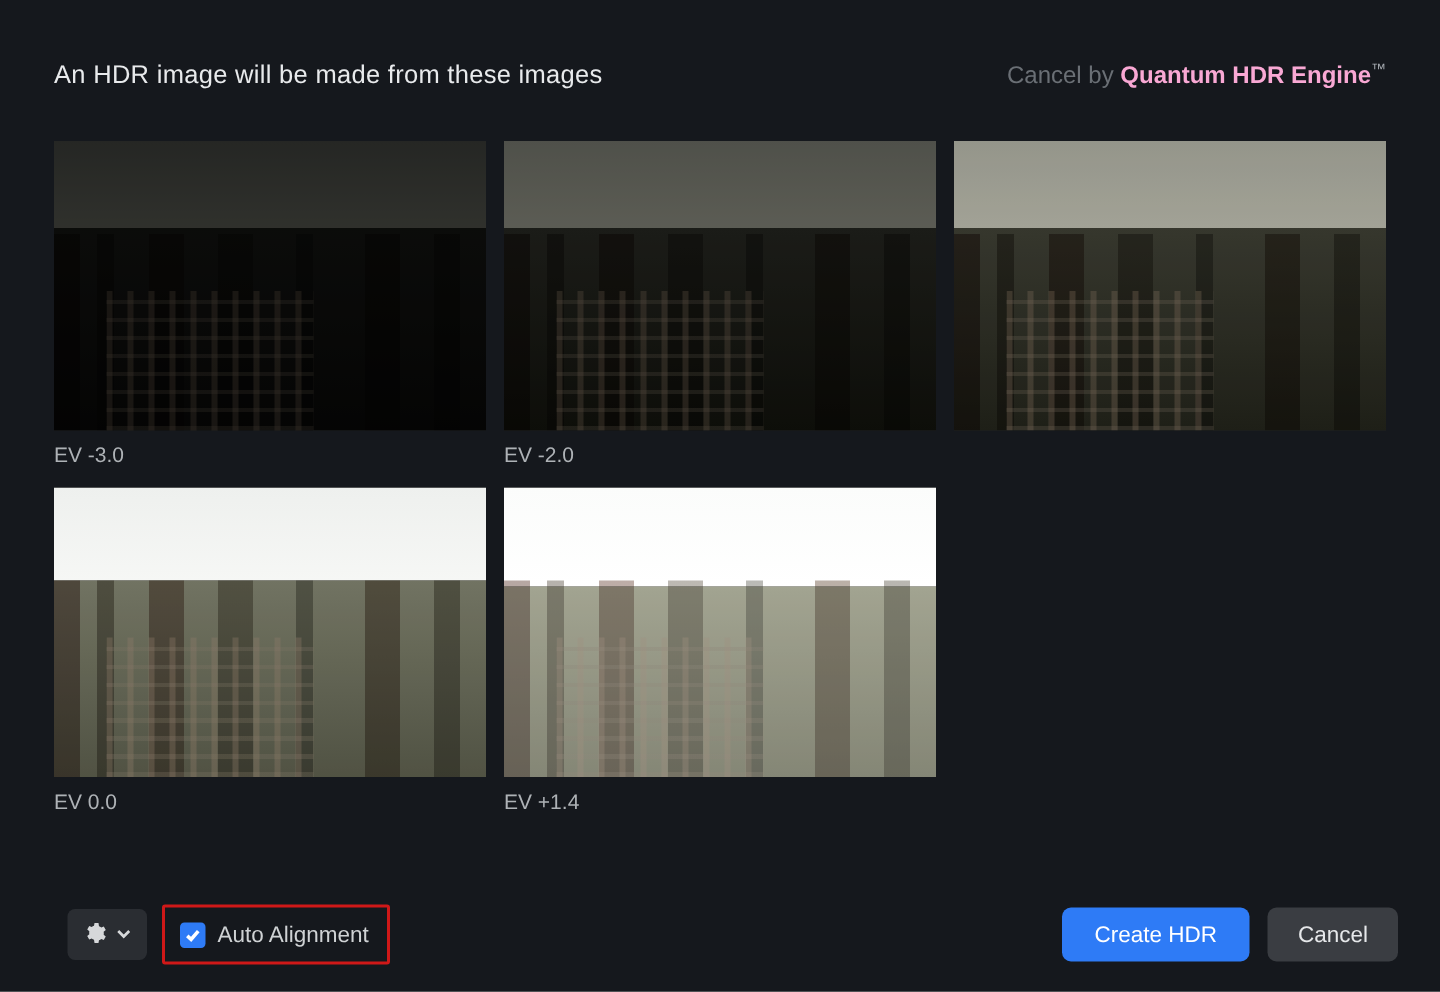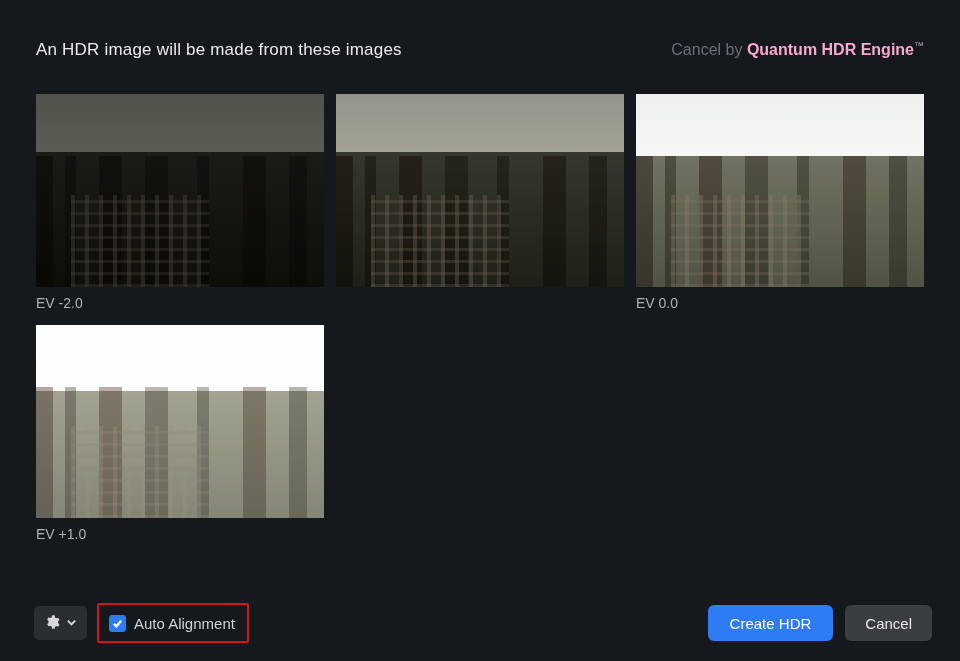--- a/index.html
+++ b/index.html
@@ -99,21 +99,21 @@
     .ev-p1 .sky    { height:34%; background:linear-gradient(#fbfcfb,#ffffff); }
     .ev-p1 .ground { height:66%; background:linear-gradient(#8e9079,#6a6c58); }
     .ev-p1 .overlay{ background:rgba(255,255,255,.18); }
 
     .ev-p3 .sky    { height:40%; background:#ffffff; }
     .ev-p3 .ground { height:60%; background:linear-gradient(#cfd0c2,#b4b5a3); }
     .ev-p3 .overlay{ background:rgba(255,255,255,.55); }
 
     .footer {
       position: absolute;
-      left: 6px; right: 0; bottom: 0;
+      left: 17px; right: 0; bottom: 0;
       height: 76px;
       display: flex;
       align-items: center;
       padding: 0 28px;
     }
     .settings-btn {
       display: flex;
       align-items: center;
       gap: 6px;
       background: #2a2d32;
@@ -173,20 +173,32 @@
 
 <div class="header">
   <div class="header-title">An HDR image will be made from these images</div>
   <div class="powered-by">
     <span>Cancel by </span><span class="brand">Quantum HDR Engine</span><span class="tm">™</span>
   </div>
 </div>
 
 <div class="grid" id="grid">
     <div class="thumb-wrap">
+      <div class="thumb ev-n3">
+        <div class="scene">
+          <div class="sky"></div>
+          <div class="ground"></div>
+          <div class="structures"></div>
+          <div class="pipes"></div>
+          <div class="overlay"></div>
+        </div>
+      </div>
+      <div class="ev-label">EV -3.0</div>
+    </div>
+    <div class="thumb-wrap">
       <div class="thumb ev-n2">
         <div class="scene">
           <div class="sky"></div>
           <div class="ground"></div>
           <div class="structures"></div>
           <div class="pipes"></div>
           <div class="overlay"></div>
         </div>
       </div>
       <div class="ev-label">EV -2.0</div>
@@ -217,21 +229,21 @@
     <div class="thumb-wrap">
       <div class="thumb ev-p1">
         <div class="scene">
           <div class="sky"></div>
           <div class="ground"></div>
           <div class="structures"></div>
           <div class="pipes"></div>
           <div class="overlay"></div>
         </div>
       </div>
-      <div class="ev-label">EV +1.0</div>
+      <div class="ev-label">EV +1.4</div>
     </div>
   </div>
 
 <div class="footer">
   <button class="settings-btn">
     <span>
       <svg class="gear-svg" viewBox="0 0 24 24">
           <path d="M12 8.5A3.5 3.5 0 1 0 12 15.5 3.5 3.5 0 1 0 12 8.5Zm9.3 3.5a7.7 7.7 0 0 0-.12-1.34l2.1-1.64-2-3.46-2.47 1a7.6 7.6 0 0 0-2.32-1.34L16 2h-4l-.49 2.72a7.6 7.6 0 0 0-2.32 1.34l-2.47-1-2 3.46 2.1 1.64A7.7 7.7 0 0 0 6.7 12a7.7 7.7 0 0 0 .12 1.34l-2.1 1.64 2 3.46 2.47-1a7.6 7.6 0 0 0 2.32 1.34L12 22h4l.49-2.72a7.6 7.6 0 0 0 2.32-1.34l2.47 1 2-3.46-2.1-1.64c.08-.44.12-.89.12-1.34Z"></path>
         </svg>
     </span>

